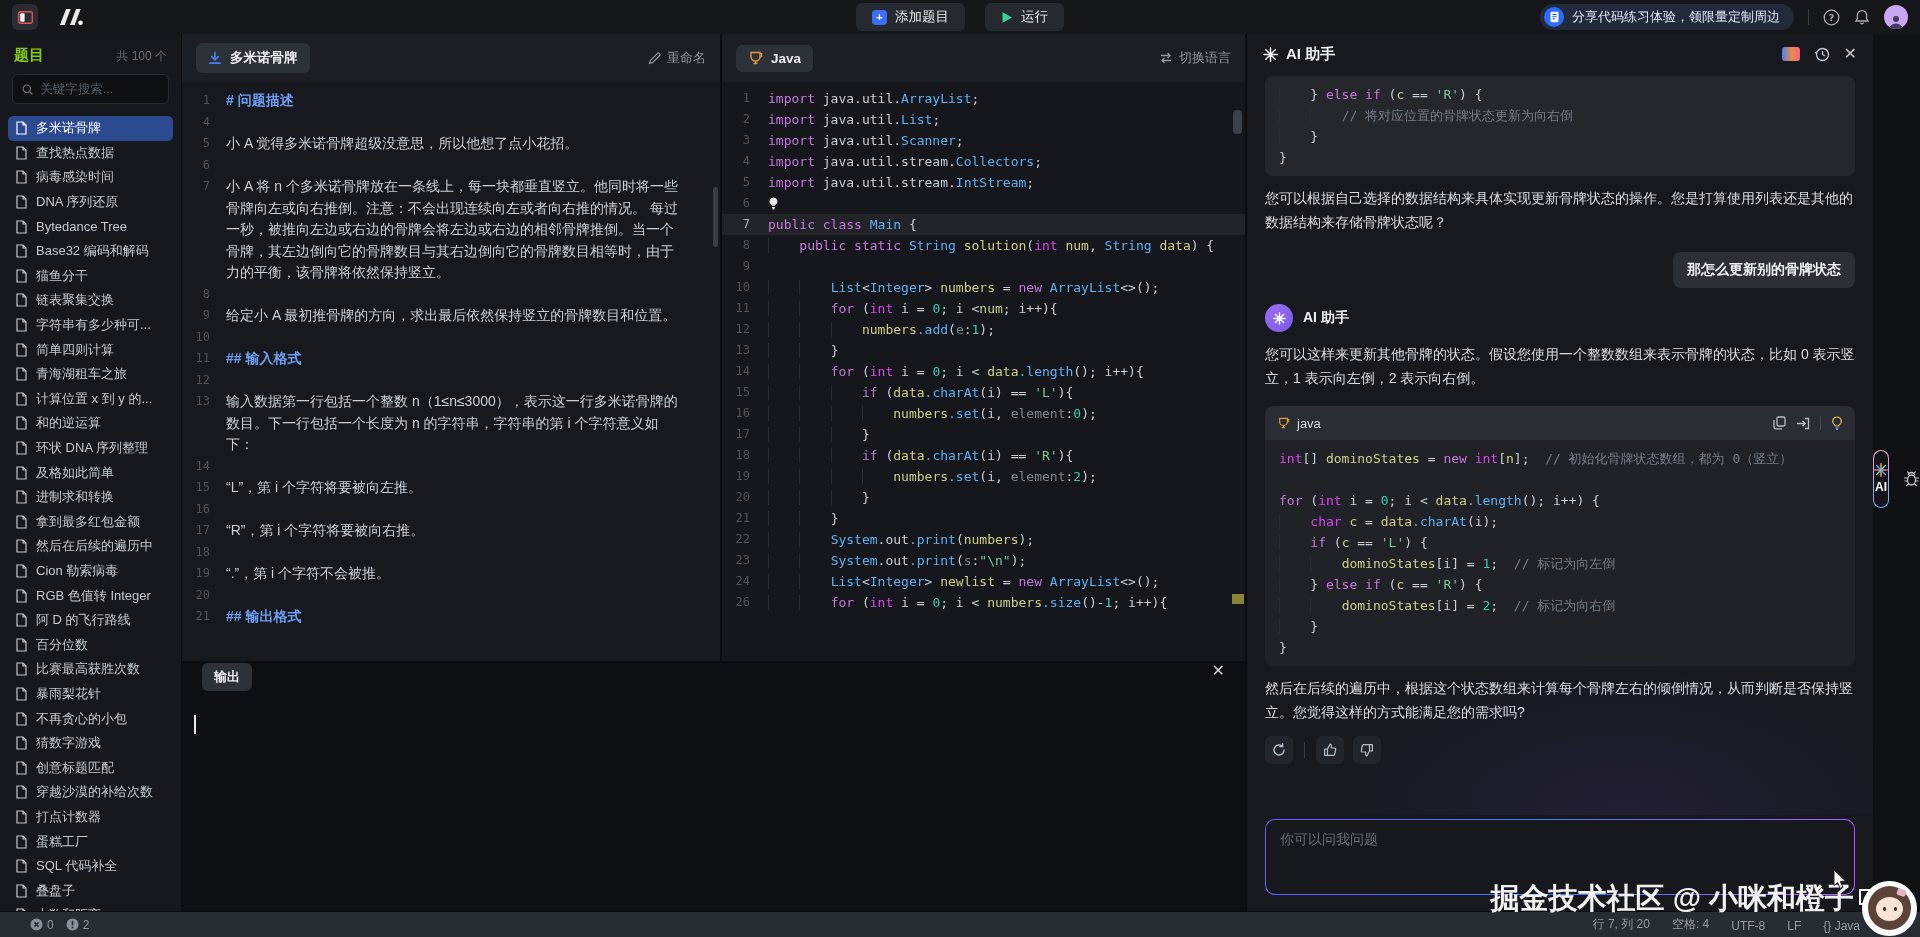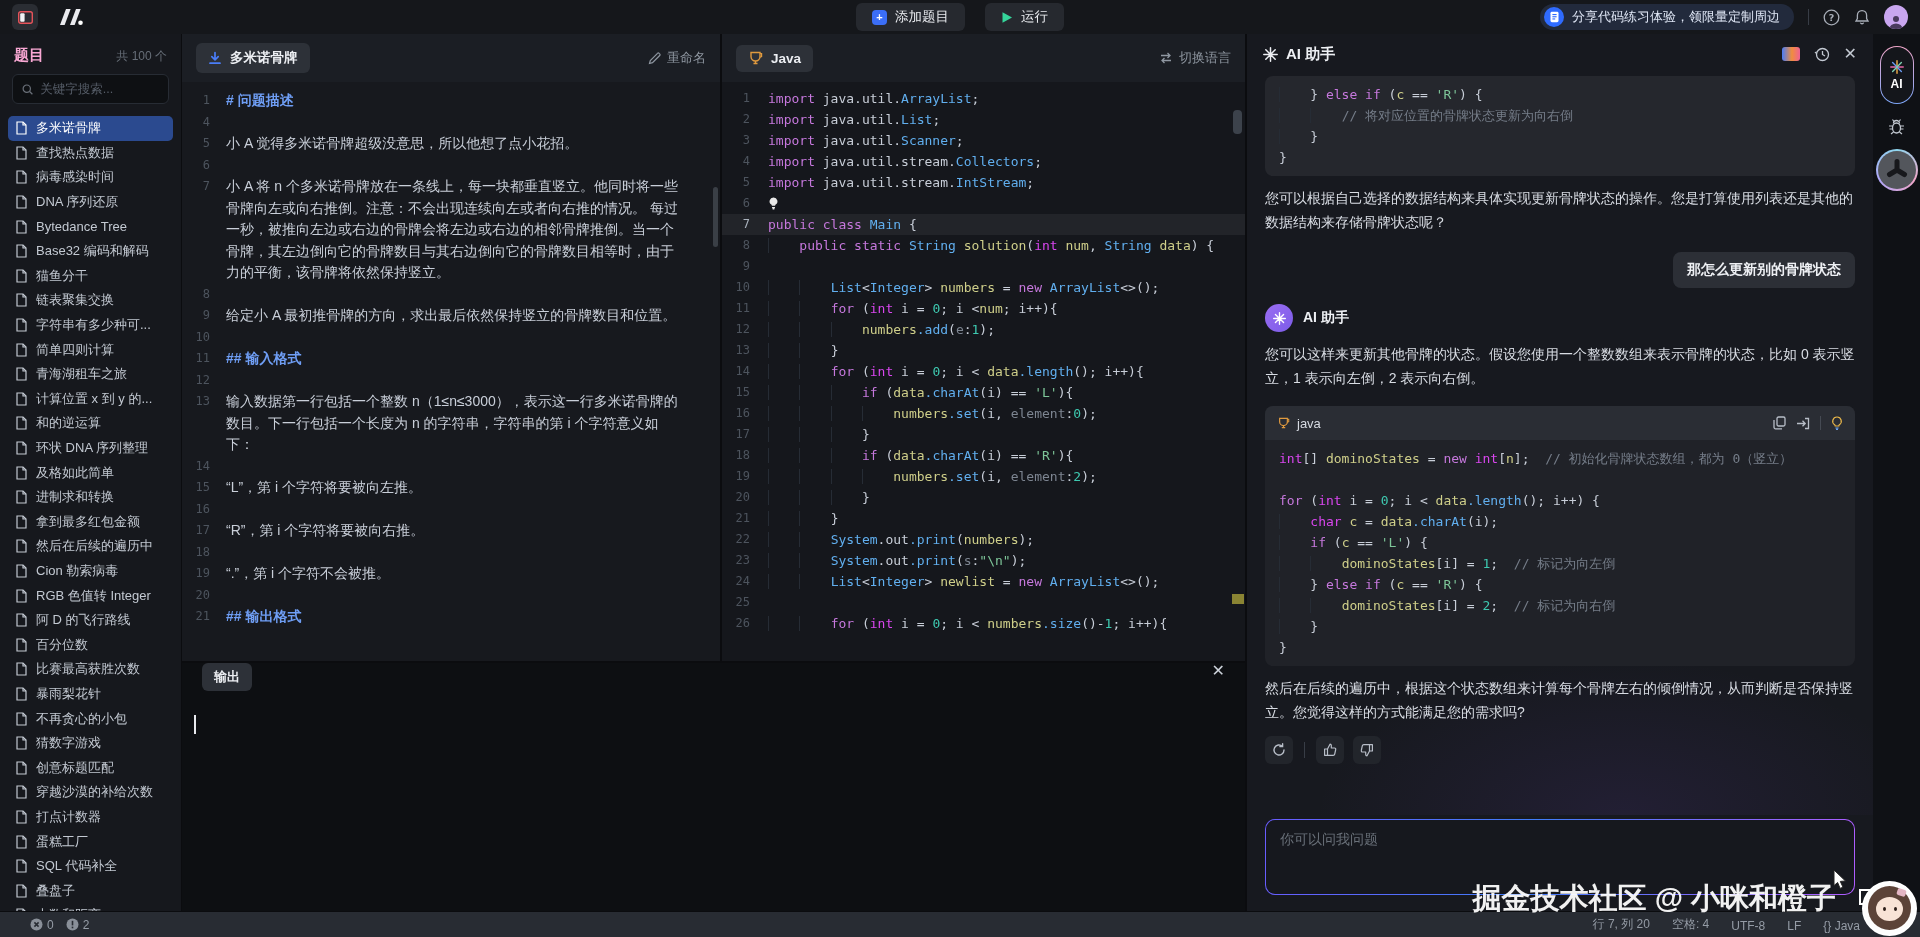--- a/index.html
+++ b/index.html
@@ -20,21 +20,21 @@
   .tb-div { width:1px; height:16px; background:#383d46; }
   .tb-ico { color:#a7adb7; display:flex; }
   .avatar-sm { width:24px; height:24px; border-radius:50%; background:#c9a6f0; display:flex; align-items:flex-end; justify-content:center; overflow:hidden; }
 
   
   .main { flex:1; display:flex; min-height:0; }
 
   
   .sidebar { width:182px; background:#16181d; border-right:1px solid #0b0c0f; display:flex; flex-direction:column; flex-shrink:0; }
   .sb-head { display:flex; justify-content:space-between; align-items:baseline; padding:12px 14px 9px; }
-  .sb-title { font-size:15px; font-weight:bold; color:#f9a8d4;font-family:Liberation Serif, serif; }
+  .sb-title { font-size:15px; font-weight:bold; color:#84cc16;font-family:Liberation Serif, serif; }
   .sb-count { font-size:12px; color:#676e78; }
   .sb-search { margin:0 12px 10px; height:30px; background:#0e1013; border:1px solid #272c34; border-radius:6px; display:flex; align-items:center; gap:7px; padding:0 9px; }
   .sb-search input { background:transparent; border:none; outline:none; color:#c4cad3; font-size:12.5px; width:100%; font-family:"Liberation Sans",sans-serif;}
   .sb-search input::placeholder { color:#565d68; }
   .sb-list { flex:1; overflow:hidden; padding:2px 8px; }
   .sb-item { display:flex; align-items:center; gap:8px; height:24.6px; padding:0 7px; border-radius:5px; font-size:13px; color:#c3c9d2; white-space:nowrap; overflow:hidden; cursor:pointer; }
   .sb-item.sel { background:#2b4a8f; color:#fff; }
   .sb-item svg { flex-shrink:0; }
 
   
@@ -101,36 +101,36 @@
   .cb-body { padding:8px 14px; font-family:"DejaVu Sans Mono",monospace; font-size:13px; line-height:21px; white-space:pre; color:#c8ced8; }
   .act-row { display:flex; align-items:center; gap:9px; margin:4px 0 8px; }
   .act-btn { width:28px; height:28px; border-radius:6px; background:#22252b; display:flex; align-items:center; justify-content:center; cursor:pointer; color:#b8bec8; }
   .act-sep { width:1px; height:16px; background:#383d46; margin:0 2px; }
   .ai-inputwrap { padding:4px 18px 16px; flex-shrink:0; }
   .ai-input { height:76px; border-radius:10px; padding:11px 14px; font-size:14px; color:#697079; position:relative;
     background:linear-gradient(#16181e,#16181e) padding-box, linear-gradient(100deg,#6a5cff,#3f7cf8 45%,#b05cff) border-box;
     border:1px solid transparent; cursor:text; }
 
   
-  .rail { width:47px; display:flex; flex-direction:column; align-items:center; padding-top:12px; gap:13px; background:#0f1115; flex-shrink:0; }
+  .rail { width:47px; display:flex; flex-direction:row; align-items:center; padding-top:12px; gap:13px; background:#0f1115; flex-shrink:0; }
   .rail-ai { width:34px; height:58px; border-radius:17px; display:flex; flex-direction:column; align-items:center; justify-content:center; gap:3px;
     background:linear-gradient(#14161b,#14161b) padding-box, linear-gradient(180deg,#f0a6c8,#7ca6f8) border-box; border:1px solid transparent;
     font-size:12px; font-weight:bold; color:#fff; cursor:pointer; }
   .rail-bug { color:#c2c8d0; cursor:pointer; display:flex; }
   .rail-mascot { width:42px; height:42px; border-radius:50%; background:linear-gradient(#53565c,#53565c) padding-box, conic-gradient(#8fd8f0,#f0a6c8,#b0a6f8,#8fd8f0) border-box; border:2px solid transparent; display:flex; align-items:center; justify-content:center; cursor:pointer; }
 
   
   .statusbar { height:26px; background:#282c33; border-top:1px solid #0b0c0f; display:flex; align-items:center; justify-content:space-between; padding:0 60px 0 30px; font-size:12px; color:#959ca6; flex-shrink:0; }
   .st-l { display:flex; align-items:center; gap:12px; }
   .st-chip { display:flex; align-items:center; gap:4px; cursor:pointer; }
   .st-r { display:flex; align-items:flex-end; gap:22px; }
   .st-item { cursor:pointer; }
 
   
-  .watermark { position:absolute; right:46px; bottom:18px; font-size:29px; font-weight:bold; color:rgba(255,255,255,0.94); z-index:40; display:flex; align-items:center; gap:22px; pointer-events:none;text-align:center; }
+  .watermark { position:absolute; right:46px; bottom:18px; font-size:29px; font-weight:bold; color:rgba(255,255,255,0.94); z-index:40; display:flex; align-items:center; gap:4px; pointer-events:none;text-align:center; }
   .girl { position:absolute; right:3px; bottom:1px; width:55px; height:55px; border-radius:50%; background:#fdfdfd; border:2px solid #fff; z-index:50; overflow:hidden; cursor:pointer; }
   .girl .hair { position:absolute; left:4px; top:3px; width:43px; height:44px; border-radius:50%; background:#5c4338; }
   .girl .face { position:absolute; left:12px; top:14px; width:27px; height:24px; border-radius:50%; background:#f8e3d6; }
   .girl .eye { position:absolute; top:24px; width:3px; height:4px; border-radius:50%; background:#2d1f1a; }
   .girl .bow { position:absolute; left:33px; top:6px; width:9px; height:7px; border-radius:2px; background:#e4b6c4; transform:rotate(18deg); }
   .mouse-cursor { position:absolute; right:72px; bottom:44px; z-index:45; pointer-events:none; }
 </style>
 </head>
 <body>
 
@@ -586,21 +586,20 @@
               <div class="cline"><span class="num">15</span><span class="src"><span class="ind">    </span><span class="ind">    </span><span class="ind">    </span><span class="tk-kw">if</span> (<span class="tk-vr">data</span><span class="tk-fn">.charAt</span>(i) == <span class="tk-str">'L'</span>){</span></div>
               <div class="cline"><span class="num">16</span><span class="src"><span class="ind">    </span><span class="ind">    </span><span class="ind">    </span><span class="ind">    </span><span class="tk-vr">numbers</span><span class="tk-fn">.set</span>(i, <span class="tk-hint">element</span>:<span class="tk-num">0</span>);</span></div>
               <div class="cline"><span class="num">17</span><span class="src"><span class="ind">    </span><span class="ind">    </span><span class="ind">    </span>}</span></div>
               <div class="cline"><span class="num">18</span><span class="src"><span class="ind">    </span><span class="ind">    </span><span class="ind">    </span><span class="tk-kw">if</span> (<span class="tk-vr">data</span><span class="tk-fn">.charAt</span>(i) == <span class="tk-str">'R'</span>){</span></div>
               <div class="cline"><span class="num">19</span><span class="src"><span class="ind">    </span><span class="ind">    </span><span class="ind">    </span><span class="ind">    </span><span class="tk-vr">numbers</span><span class="tk-fn">.set</span>(i, <span class="tk-hint">element</span>:<span class="tk-num">2</span>);</span></div>
               <div class="cline"><span class="num">20</span><span class="src"><span class="ind">    </span><span class="ind">    </span><span class="ind">    </span>}</span></div>
               <div class="cline"><span class="num">21</span><span class="src"><span class="ind">    </span><span class="ind">    </span>}</span></div>
               <div class="cline"><span class="num">22</span><span class="src"><span class="ind">    </span><span class="ind">    </span><span class="tk-cls">System</span>.out<span class="tk-fn">.print</span>(<span class="tk-vr">numbers</span>);</span></div>
               <div class="cline"><span class="num">23</span><span class="src"><span class="ind">    </span><span class="ind">    </span><span class="tk-cls">System</span>.out<span class="tk-fn">.print</span>(<span class="tk-hint">s</span>:<span class="tk-str">"\n"</span>);</span></div>
               <div class="cline"><span class="num">24</span><span class="src"><span class="ind">    </span><span class="ind">    </span><span class="tk-cls">List</span>&lt;<span class="tk-cls">Integer</span>&gt; <span class="tk-vr">newlist</span> = <span class="tk-kw">new</span> <span class="tk-cls">ArrayList</span>&lt;&gt;();</span></div>
-              <div class="cline"><span class="num">25</span><span class="src">&nbsp;</span></div>
               <div class="cline"><span class="num">26</span><span class="src"><span class="ind">    </span><span class="ind">    </span><span class="tk-kw">for</span> (<span class="tk-tyk">int</span> i = <span class="tk-num">0</span>; i &lt; <span class="tk-vr">numbers</span><span class="tk-fn">.size</span>()-<span class="tk-num">1</span>; i++){</span></div>
             </div>
         </div>
       </div>
 
       <div class="output-panel">
         <div class="out-head">
           <span class="out-chip">输出</span>
           <span class="out-close">✕</span>
         </div>

